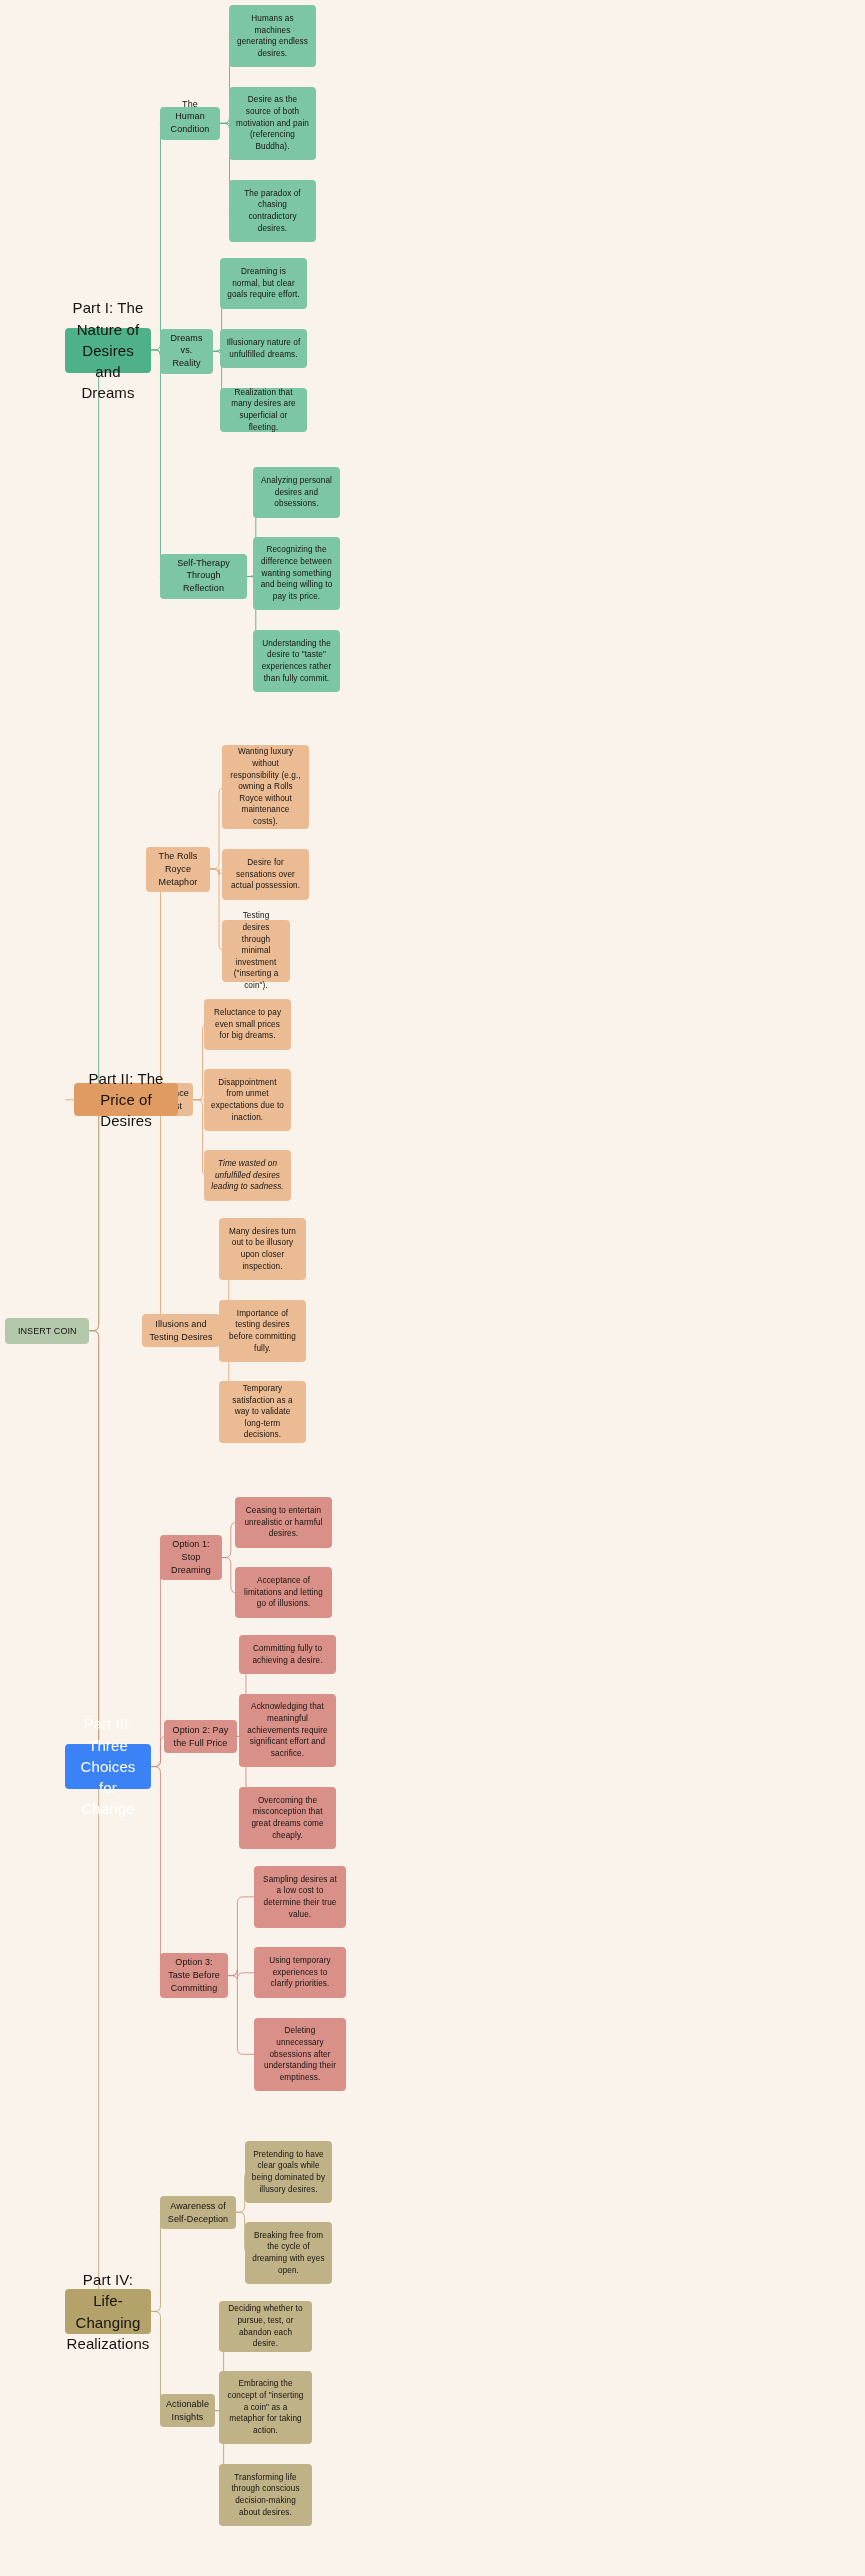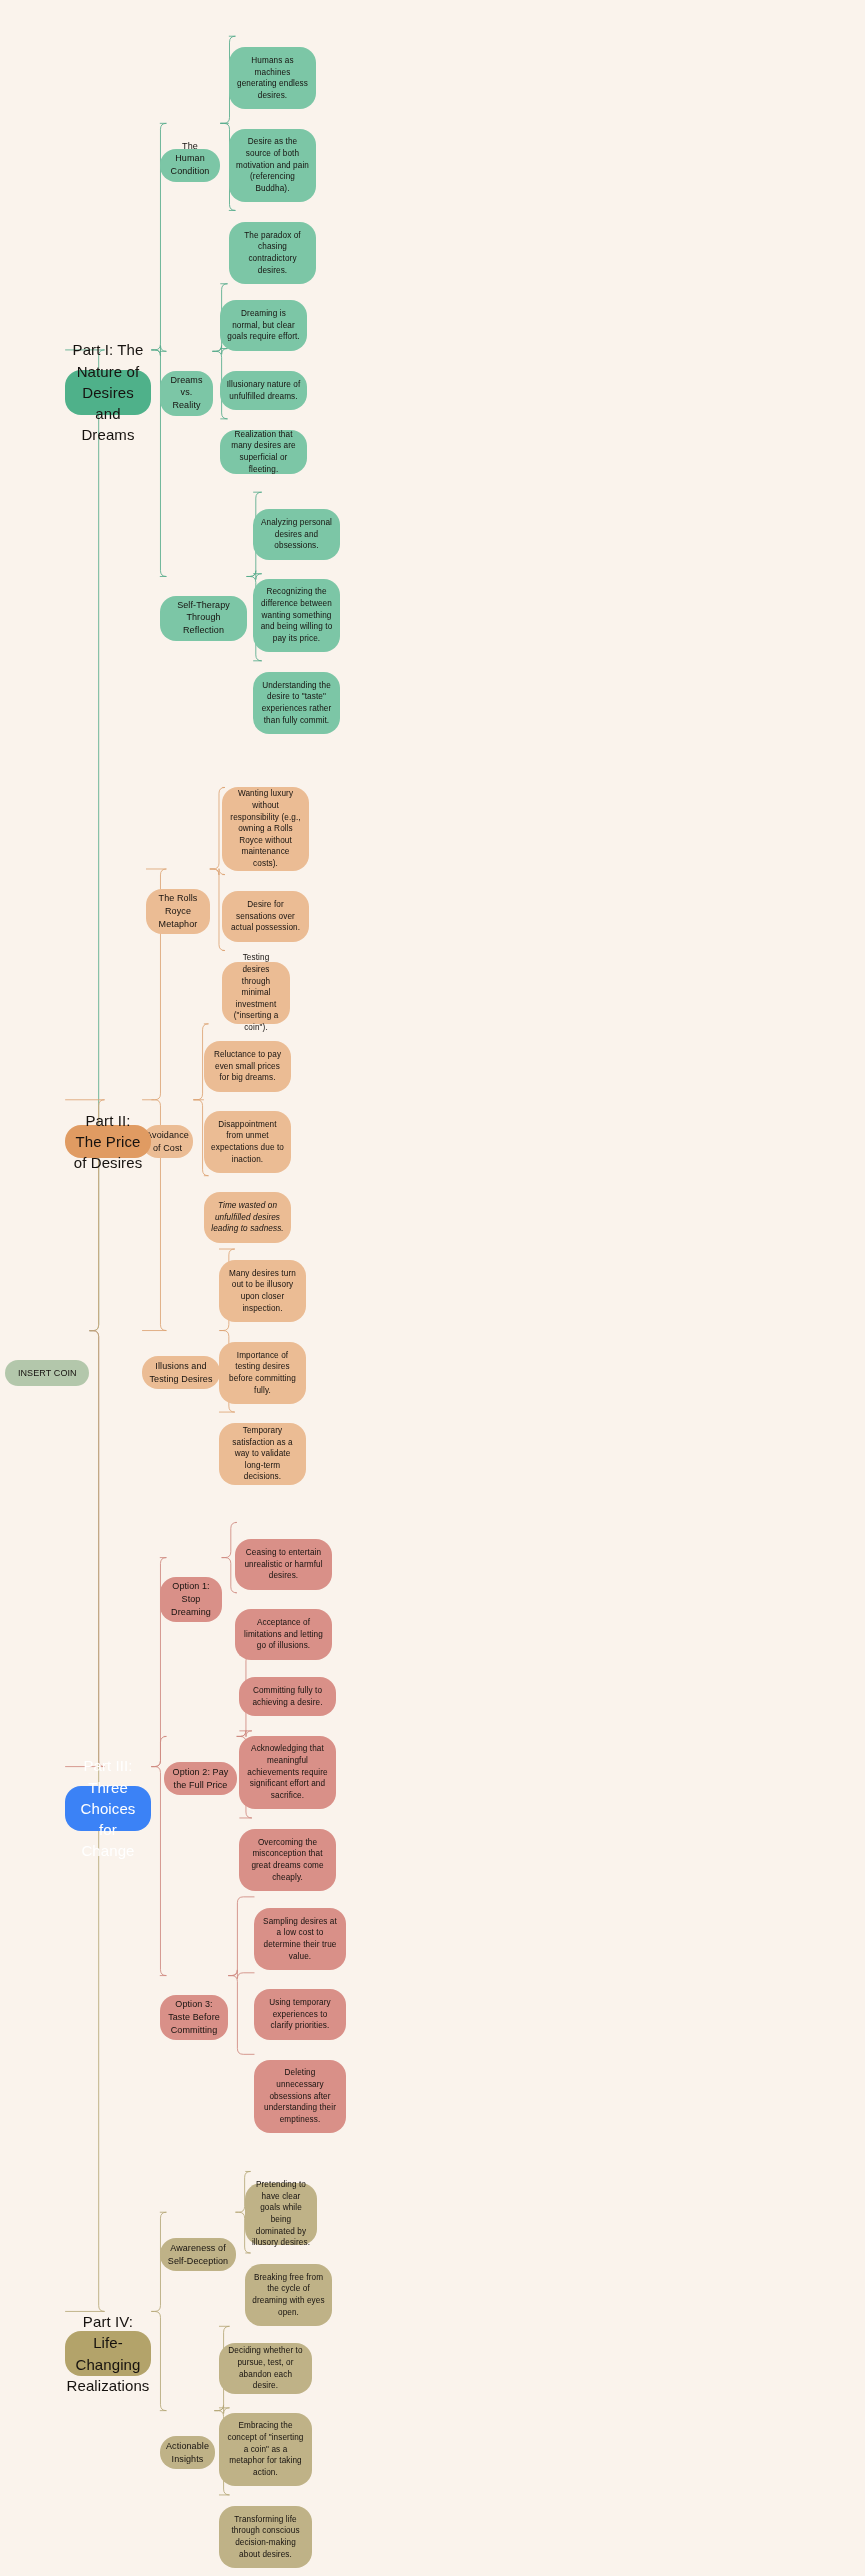--- a/index.html
+++ b/index.html
@@ -19,30 +19,29 @@
     position: absolute;
     left: 0;
     top: 0;
     width: 866px;
     height: 2576px;
     pointer-events: none;
   }
   .node {
     position: absolute;
     box-sizing: border-box;
-    border-radius: 16px;
+    border-radius: 4px;
     display: flex;
     align-items: center;
     justify-content: center;
     text-align: center;
     padding: 4px 6.6px;
     color: #16120f;
     line-height: 1.42;
     letter-spacing: 0.1px;
-    margin-top: 42px;
   }
   .node-root {
     background: #b3c7ab;
     font-size: 9px;
   }
   .node-l1 { font-size: 15px; }
   .node-l2 { font-size: 9px; }
   .node-l3 { font-size: 8.2px; }
 
   
@@ -182,21 +181,21 @@
     </div>
     <div class="node node-l3 c-orange-3" style="left: 219px; top: 1300px; width: 87px; height: 62px;">
       <span>Importance of testing desires before committing fully.</span>
     </div>
     <div class="node node-l3 c-orange-3" style="left: 219px; top: 1381px; width: 87px; height: 62px;">
       <span>Temporary satisfaction as a way to validate long-term decisions.</span>
     </div>
     <div class="node node-l2 c-orange-2" style="left: 142px; top: 1314px; width: 78px; height: 33px;">
       <span>Illusions and Testing Desires</span>
     </div>
-    <div class="node node-l1 c-orange-1" style="left: 65px; top: 1083px; width: 86px; height: 33px;">
+    <div class="node node-l1 c-orange-1" style="left: 74px; top: 1083px; width: 104px; height: 33px;">
       <span>Part II: The Price of Desires</span>
     </div>
     <div class="node node-l3 c-red-3" style="left: 235px; top: 1497px; width: 97px; height: 51px;">
       <span>Ceasing to entertain unrealistic or harmful desires.</span>
     </div>
     <div class="node node-l3 c-red-3" style="left: 235px; top: 1567px; width: 97px; height: 51px;">
       <span>Acceptance of limitations and letting go of illusions.</span>
     </div>
     <div class="node node-l2 c-red-2" style="left: 160px; top: 1535px; width: 62px; height: 45px;">
       <span>Option 1: Stop Dreaming</span>
@@ -221,21 +220,21 @@
     </div>
     <div class="node node-l3 c-red-3" style="left: 254px; top: 2018px; width: 92px; height: 73px;">
       <span>Deleting unnecessary obsessions after understanding their emptiness.</span>
     </div>
     <div class="node node-l2 c-red-2" style="left: 160px; top: 1953px; width: 68px; height: 45px;">
       <span>Option 3: Taste Before Committing</span>
     </div>
     <div class="node node-l1 c-red-1" style="left: 65px; top: 1744px; width: 86px; height: 45px;">
       <span>Part III: Three Choices for Change</span>
     </div>
-    <div class="node node-l3 c-olive-3" style="left: 245px; top: 2141px; width: 72px; height: 62px;">
+    <div class="node node-l3 c-olive-3" style="left: 245px; top: 2141px; width: 87px; height: 62px;">
       <span>Pretending to have clear goals while being dominated by illusory desires.</span>
     </div>
     <div class="node node-l3 c-olive-3" style="left: 245px; top: 2222px; width: 87px; height: 62px;">
       <span>Breaking free from the cycle of dreaming with eyes open.</span>
     </div>
     <div class="node node-l2 c-olive-2" style="left: 160px; top: 2196px; width: 76px; height: 33px;">
       <span>Awareness of Self-Deception</span>
     </div>
     <div class="node node-l3 c-olive-3" style="left: 219px; top: 2301px; width: 93px; height: 51px;">
       <span>Deciding whether to pursue, test, or abandon each desire.</span>

